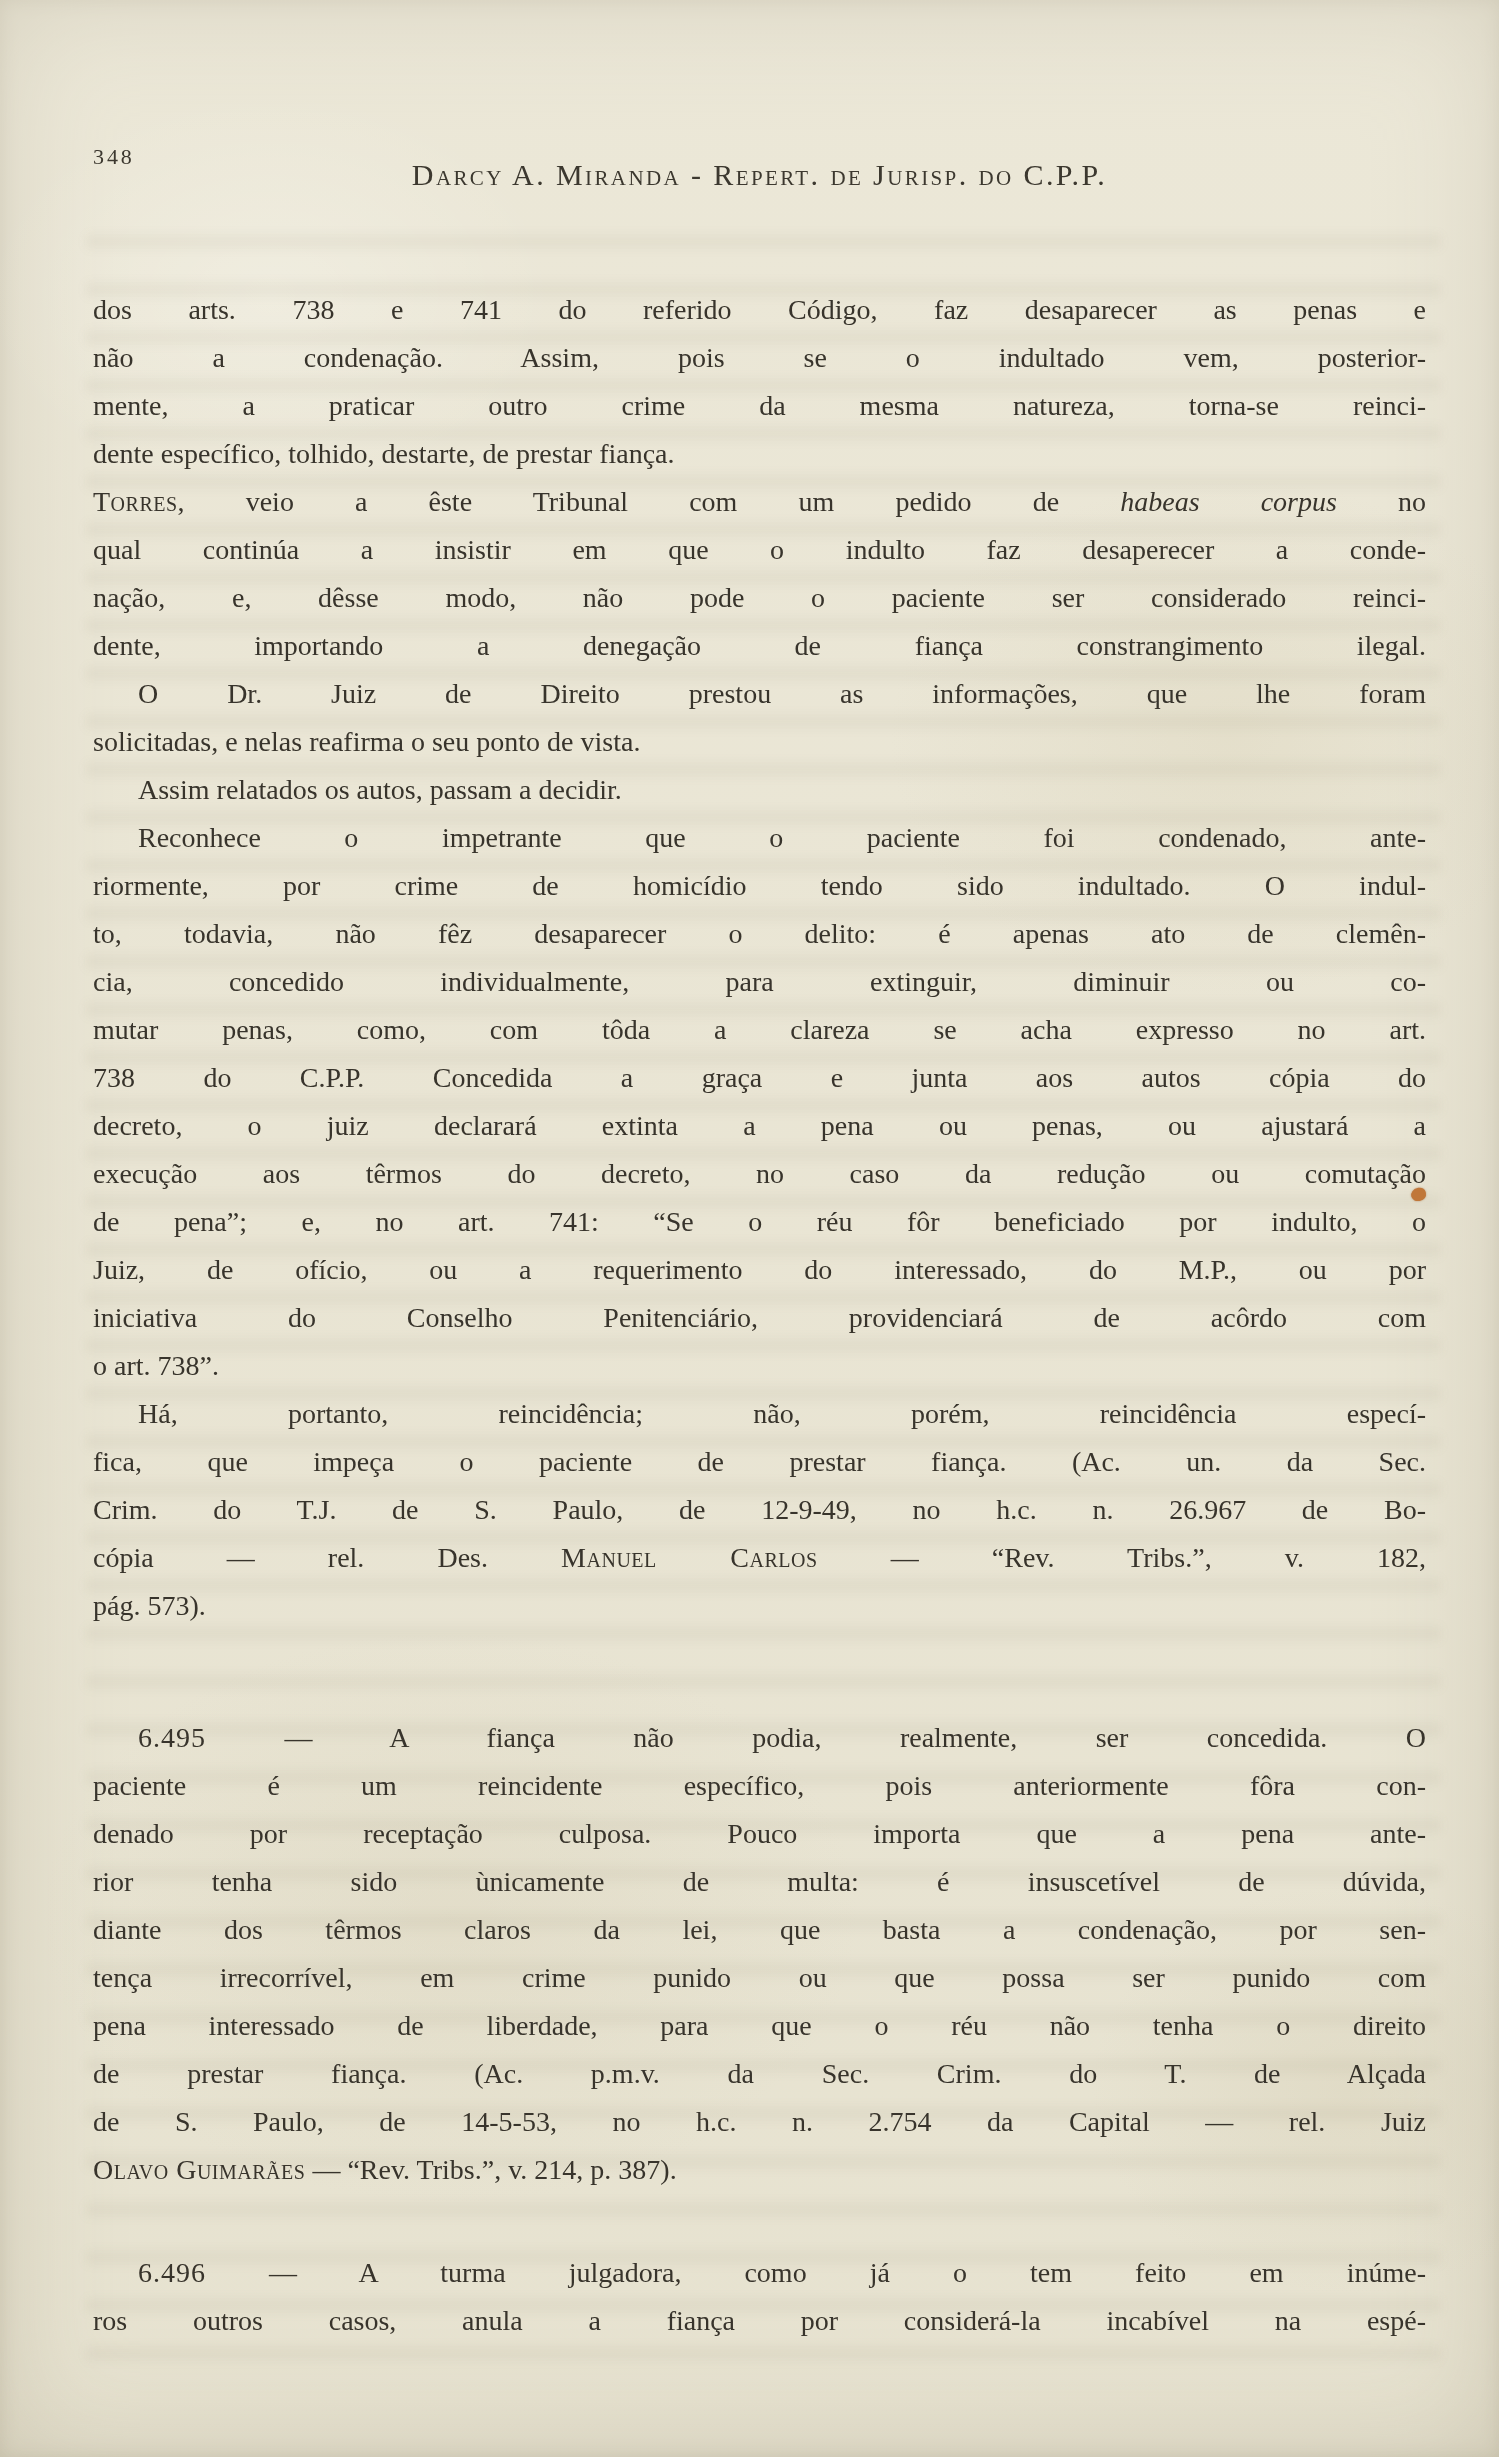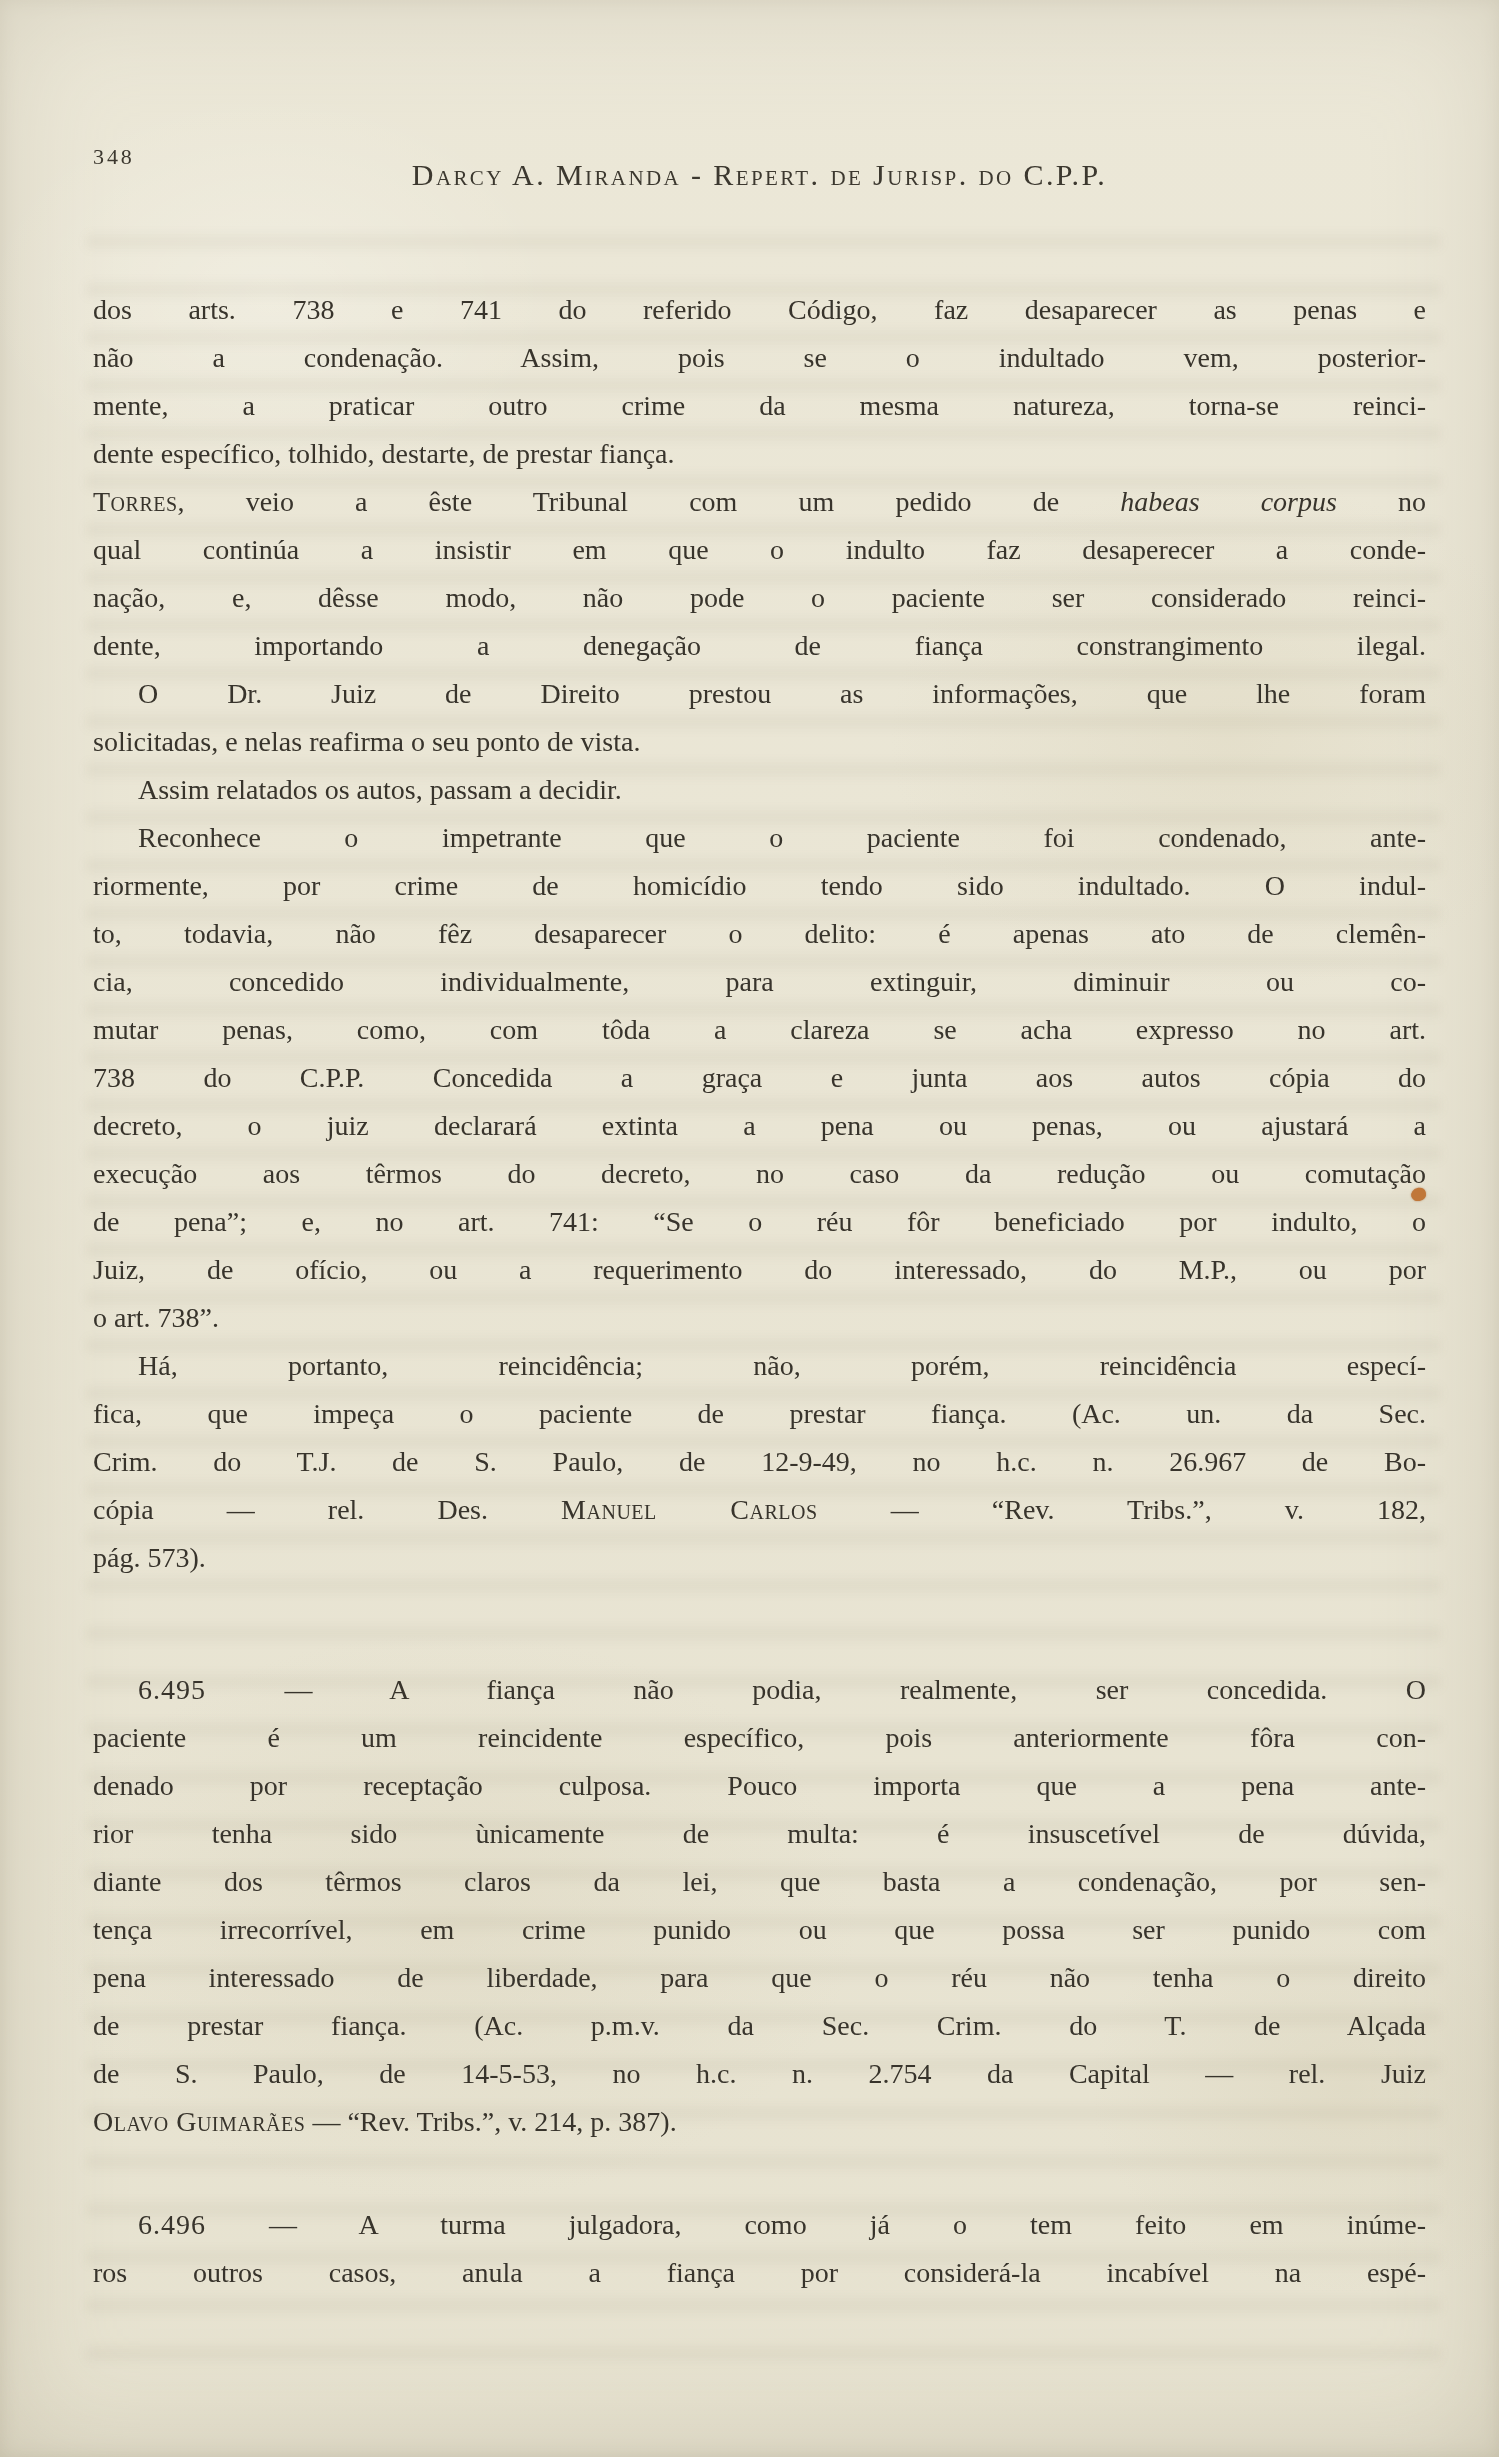--- a/index.html
+++ b/index.html
@@ -109,20 +109,21 @@
         <div class="line indent"><span class="seg-n">Reconhece o impetrante que o paciente foi condenado, ante-</span></div>
         <div class="line"><span class="seg-n">riormente, por crime de homicídio tendo sido indultado. O indul-</span></div>
         <div class="line"><span class="seg-n">to, todavia, não fêz desaparecer o delito: é apenas ato de clemên-</span></div>
         <div class="line"><span class="seg-n">cia, concedido individualmente, para extinguir, diminuir ou co-</span></div>
         <div class="line"><span class="seg-n">mutar penas, como, com tôda a clareza se acha expresso no art.</span></div>
         <div class="line"><span class="seg-n">738 do C.P.P. Concedida a graça e junta aos autos cópia do</span></div>
         <div class="line"><span class="seg-n">decreto, o juiz declarará extinta a pena ou penas, ou ajustará a</span></div>
         <div class="line"><span class="seg-n">execução aos têrmos do decreto, no caso da redução ou comutação</span></div>
         <div class="line"><span class="seg-n">de pena”; e, no art. 741: “Se o réu fôr beneficiado por indulto, o</span></div>
         <div class="line"><span class="seg-n">Juiz, de ofício, ou a requerimento do interessado, do M.P., ou por</span></div>
+        <div class="line"><span class="seg-n">iniciativa do Conselho Penitenciário, providenciará de acôrdo com</span></div>
         <div class="line lastline"><span class="seg-n">o art. 738”.</span></div>
       </div>
       <div class="para">
         <div class="line indent"><span class="seg-n">Há, portanto, reincidência; não, porém, reincidência especí-</span></div>
         <div class="line"><span class="seg-n">fica, que impeça o paciente de prestar fiança. (Ac. un. da Sec.</span></div>
         <div class="line"><span class="seg-n">Crim. do T.J. de S. Paulo, de 12-9-49, no h.c. n. 26.967 de Bo-</span></div>
         <div class="line"><span class="seg-n">cópia — rel. Des. </span><span class="seg-sc">Manuel Carlos</span><span class="seg-n"> — “Rev. Tribs.”, v. 182,</span></div>
         <div class="line lastline"><span class="seg-n">pág. 573).</span></div>
       </div>
       <div class="para entry-gap-lg">

